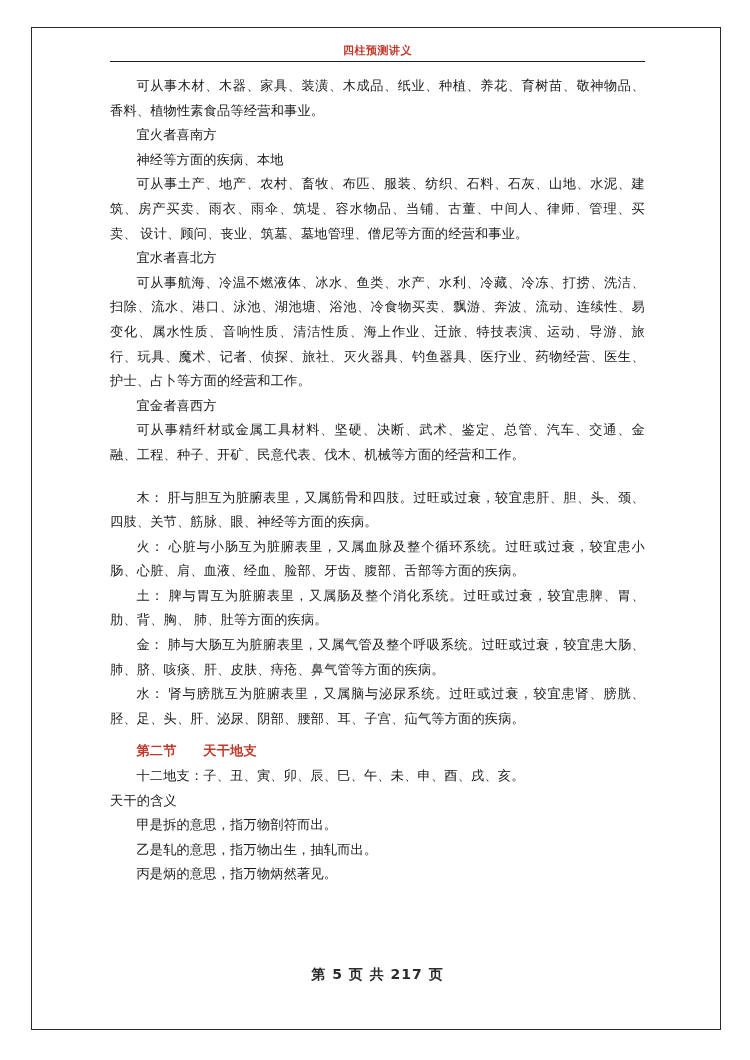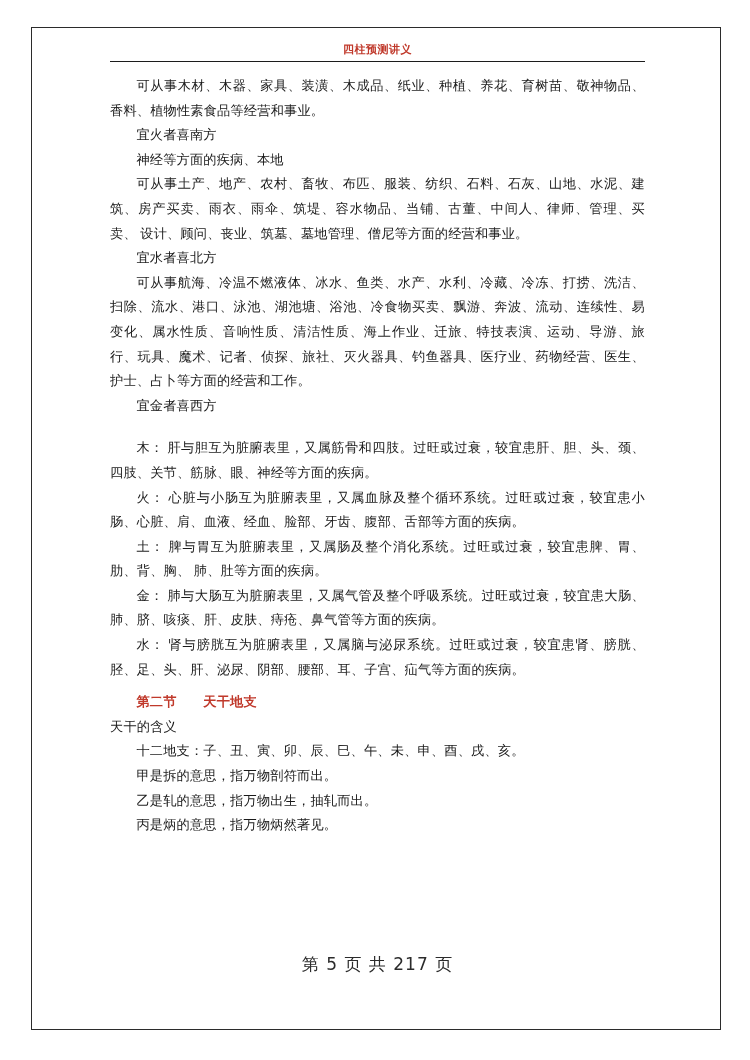--- a/index.html
+++ b/index.html
@@ -31,21 +31,21 @@
     left: 78px;
     top: 16px;
     width: 535px;
     height: 960px;
   }
   
   .doc-header {
     text-align: center;
     color: #c0392b;
     font-size: 11px;
-    font-family: Liberation Mono, monospace;
+    font-family: Liberation Sans, sans-serif;
     font-weight: bold;
     letter-spacing: 0.5px;
     line-height: 13px;
     height: 14px;
     margin: 0;
   }
   .header-rule {
     margin-top: 3px;
     border: 0;
     border-top: 1.7px solid #1c1c1c;
@@ -83,24 +83,24 @@
     height: 18px;
   }
   .gap-sm {
     height: 8px;
   }
   
   .doc-footer {
     position: absolute;
     left: 0;
     right: 0;
-    bottom: 28px;
+    bottom: 20px;
     text-align: center;
-    font-size: 17px;
-    font-weight: normal;
+    font-size: 14px;
+    font-weight: bold;
     font-family: "DejaVu Sans", "Liberation Sans", sans-serif;
     color: #2b2b2b;
     letter-spacing: 1px;
   }
 </style>
 </head>
 <body>
 
 <div class="page-frame">
   <div class="page-inner">
@@ -110,36 +110,37 @@
 
     <div class="body-area">
 
       <p class="para">可从事木材、木器、家具、装潢、木成品、纸业、种植、养花、育树苗、敬神物品、香料、植物性素食品等经营和事业。</p>
       <p class="para short">宜火者喜南方</p>
       <p class="para short">神经等方面的疾病、本地</p>
       <p class="para">可从事土产、地产、农村、畜牧、布匹、服装、纺织、石料、石灰、山地、水泥、建筑、房产买卖、雨衣、雨伞、筑堤、容水物品、当铺、古董、中间人、律师、管理、买卖、 设计、顾问、丧业、筑墓、墓地管理、僧尼等方面的经营和事业。</p>
       <p class="para short">宜水者喜北方</p>
       <p class="para">可从事航海、冷温不燃液体、冰水、鱼类、水产、水利、冷藏、冷冻、打捞、洗洁、扫除、流水、港口、泳池、湖池塘、浴池、冷食物买卖、飘游、奔波、流动、连续性、易变化、属水性质、音响性质、清洁性质、海上作业、迁旅、特技表演、运动、导游、旅行、玩具、魔术、记者、侦探、旅社、灭火器具、钓鱼器具、医疗业、药物经营、医生、护士、占卜等方面的经营和工作。</p>
       <p class="para short">宜金者喜西方</p>
+      <p class="para">可从事精纤材或金属工具材料、坚硬、决断、武术、鉴定、总管、汽车、交通、金融、工程、种子、开矿、民意代表、伐木、机械等方面的经营和工作。</p>
 
       <div class="gap"></div>
 
 
       <p class="para">木： 肝与胆互为脏腑表里，又属筋骨和四肢。过旺或过衰，较宜患肝、胆、头、颈、四肢、关节、筋脉、眼、神经等方面的疾病。</p>
       <p class="para">火： 心脏与小肠互为脏腑表里，又属血脉及整个循环系统。过旺或过衰，较宜患小肠、心脏、肩、血液、经血、脸部、牙齿、腹部、舌部等方面的疾病。</p>
       <p class="para">土： 脾与胃互为脏腑表里，又属肠及整个消化系统。过旺或过衰，较宜患脾、胃、肋、背、胸、 肺、肚等方面的疾病。</p>
       <p class="para">金： 肺与大肠互为脏腑表里，又属气管及整个呼吸系统。过旺或过衰，较宜患大肠、肺、脐、咳痰、肝、皮肤、痔疮、鼻气管等方面的疾病。</p>
       <p class="para">水： 肾与膀胱互为脏腑表里，又属脑与泌尿系统。过旺或过衰，较宜患肾、膀胱、胫、足、头、肝、泌尿、阴部、腰部、耳、子宫、疝气等方面的疾病。</p>
 
       <div class="gap-sm"></div>
 
       <p class="para section-title short">第二节　　天干地支</p>
 
+      <p class="para short">十二地支：子、丑、寅、卯、辰、巳、午、未、申、酉、戌、亥。</p>
       <p class="para noindent short">天干的含义</p>
-      <p class="para short">十二地支：子、丑、寅、卯、辰、巳、午、未、申、酉、戌、亥。</p>
       <p class="para short">甲是拆的意思，指万物剖符而出。</p>
       <p class="para short">乙是轧的意思，指万物出生，抽轧而出。</p>
       <p class="para short">丙是炳的意思，指万物炳然著见。</p>
 
     </div>
 
     <div class="doc-footer">第 5 页 共 217 页</div>
 
   </div>
 </div>

